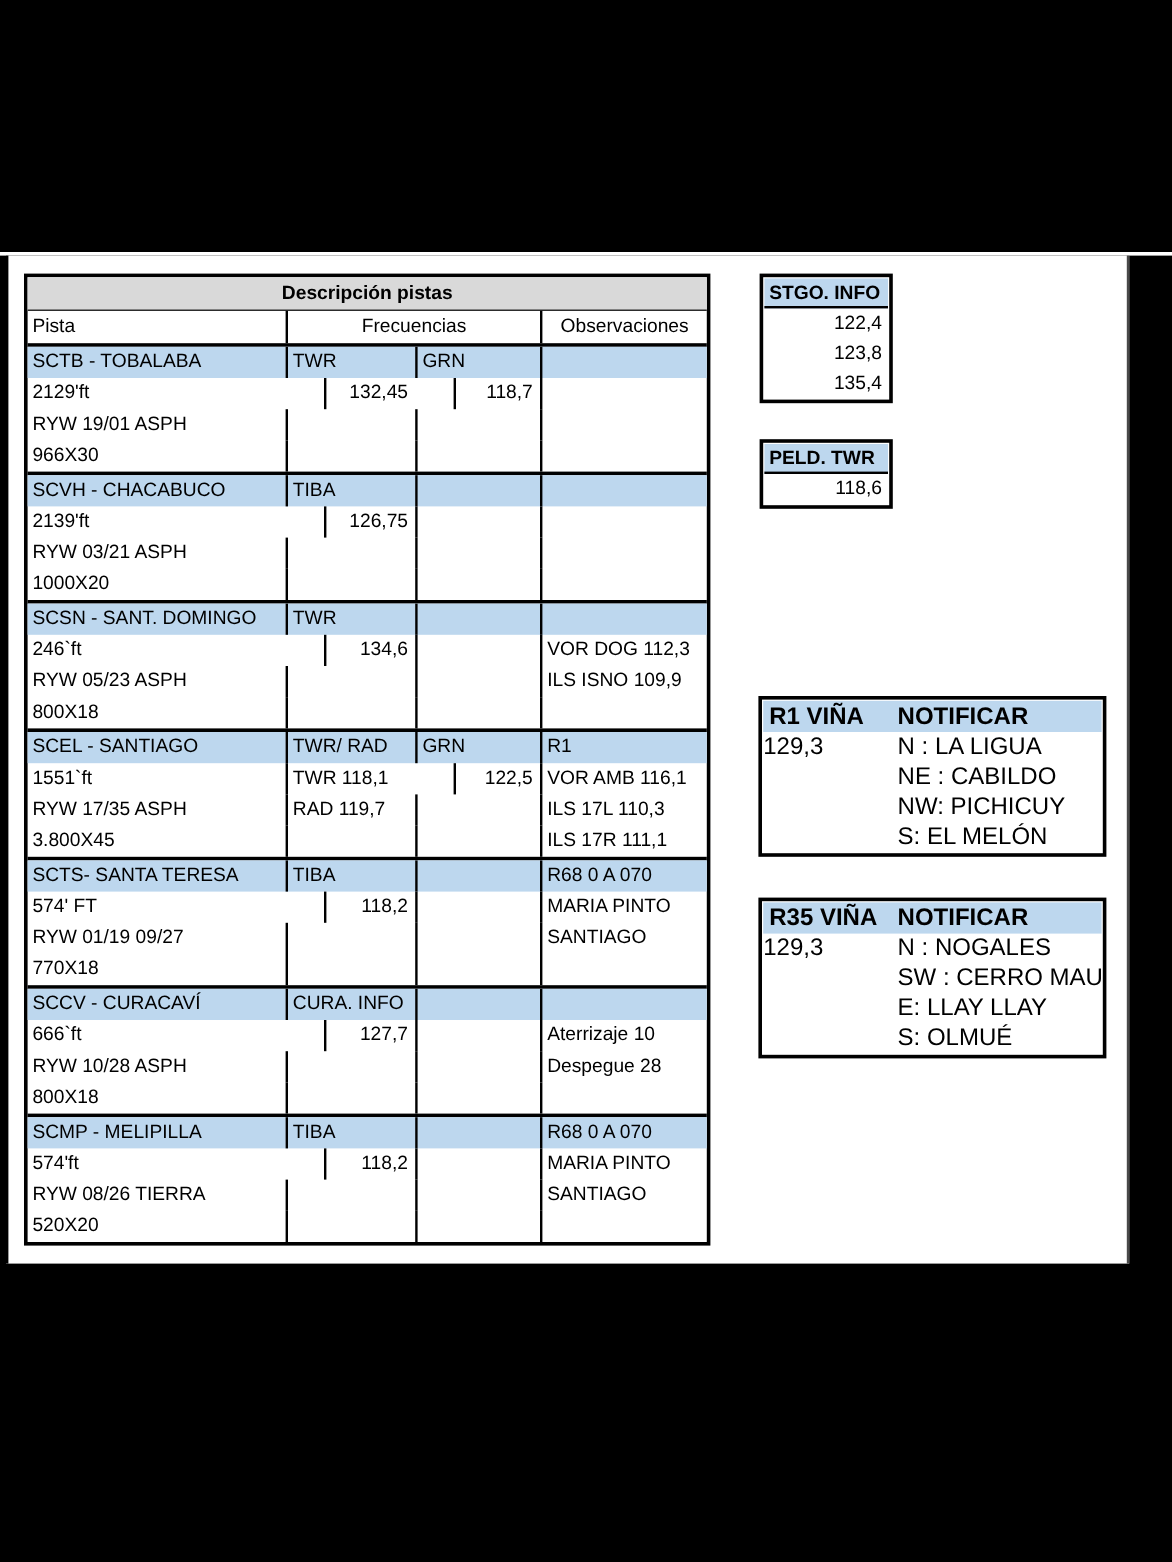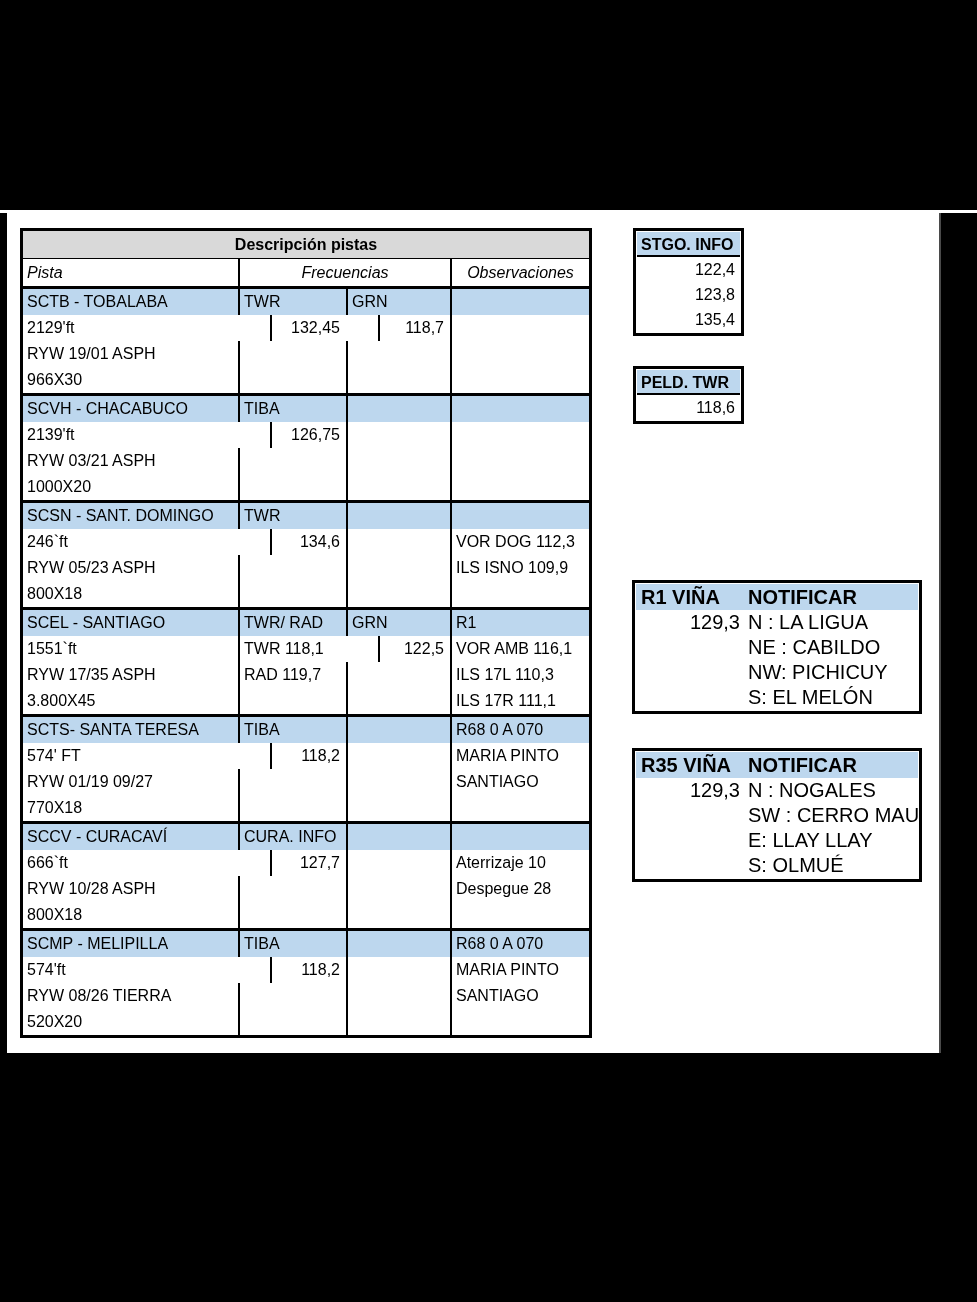--- a/index.html
+++ b/index.html
@@ -8,21 +8,21 @@
   .canvas { position:absolute; left:0; top:0; width:977px; height:1302px; background:#000; overflow:hidden; }
   .top-line { position:absolute; left:0; top:210px; width:977px; height:3px; background:#fff; }
   .panel { position:absolute; left:5px; top:213px; width:936px; height:840px; background:#fff;
            border-left:2px solid #000; border-right:2px solid #4a4a4a; }
 
   
   .main-table { position:absolute; left:13px; top:15px; width:572px; border:3px solid #000; background:#fff; }
   .t-title { height:28px; line-height:28px; background:#d9d9d9; font-weight:bold; text-align:center;
              font-size:16px; border-bottom:1px solid #000; }
   .t-colhead { display:grid; grid-template-columns:215px 212px 139px; height:27px; font-size:16px; }
-  .ch { line-height:27px; overflow:hidden; white-space:nowrap;font-style:italic; }
+  .ch { line-height:27px; overflow:hidden; white-space:nowrap; }
   .ch1 { padding-left:4px; text-align:left; }
   .ch2, .ch3 { text-align:center; border-left:2px solid #000; }
 
   .block { display:grid; grid-template-columns:215px 108px 104px 139px; grid-auto-rows:26px;
            border-top:3px solid #000; font-size:16px; }
   .block .c { line-height:26px; white-space:nowrap; overflow:hidden; padding:0 4px; }
   .block .bcol { border-left:2px solid #000; }
   .block .hd { background:#bdd7ee; font-weight:normal; }
   .block .num { text-align:right; padding-right:6px;margin-left:32px; }
 
@@ -36,21 +36,21 @@
 
   
   .nbox { position:absolute; width:290px; border:3px solid #000; background:#fff; padding:1px; font-size:20px; }
   #box-r1 { left:625px; top:367px; }
   #box-r35 { left:625px; top:535px; }
   .nb-head { display:grid; grid-template-columns:112px 1fr; height:26px; line-height:26px;
              background:#bdd7ee; font-weight:bold; }
   .nb-title { padding-left:5px; white-space:nowrap; }
   .nb-sub { white-space:nowrap; }
   .nb-row { display:grid; grid-template-columns:112px 1fr; height:25px; line-height:25px; }
-  .nb-freq { text-align:right; padding-right:8px;padding-left:11px; }
+  .nb-freq { padding-right:8px; }
   .nb-point { white-space:nowrap; overflow:hidden; }
 </style>
 </head>
 <body>
 
 <div class="canvas">
   <div class="top-line"></div>
   <div class="panel">
 
     <div class="main-table">

